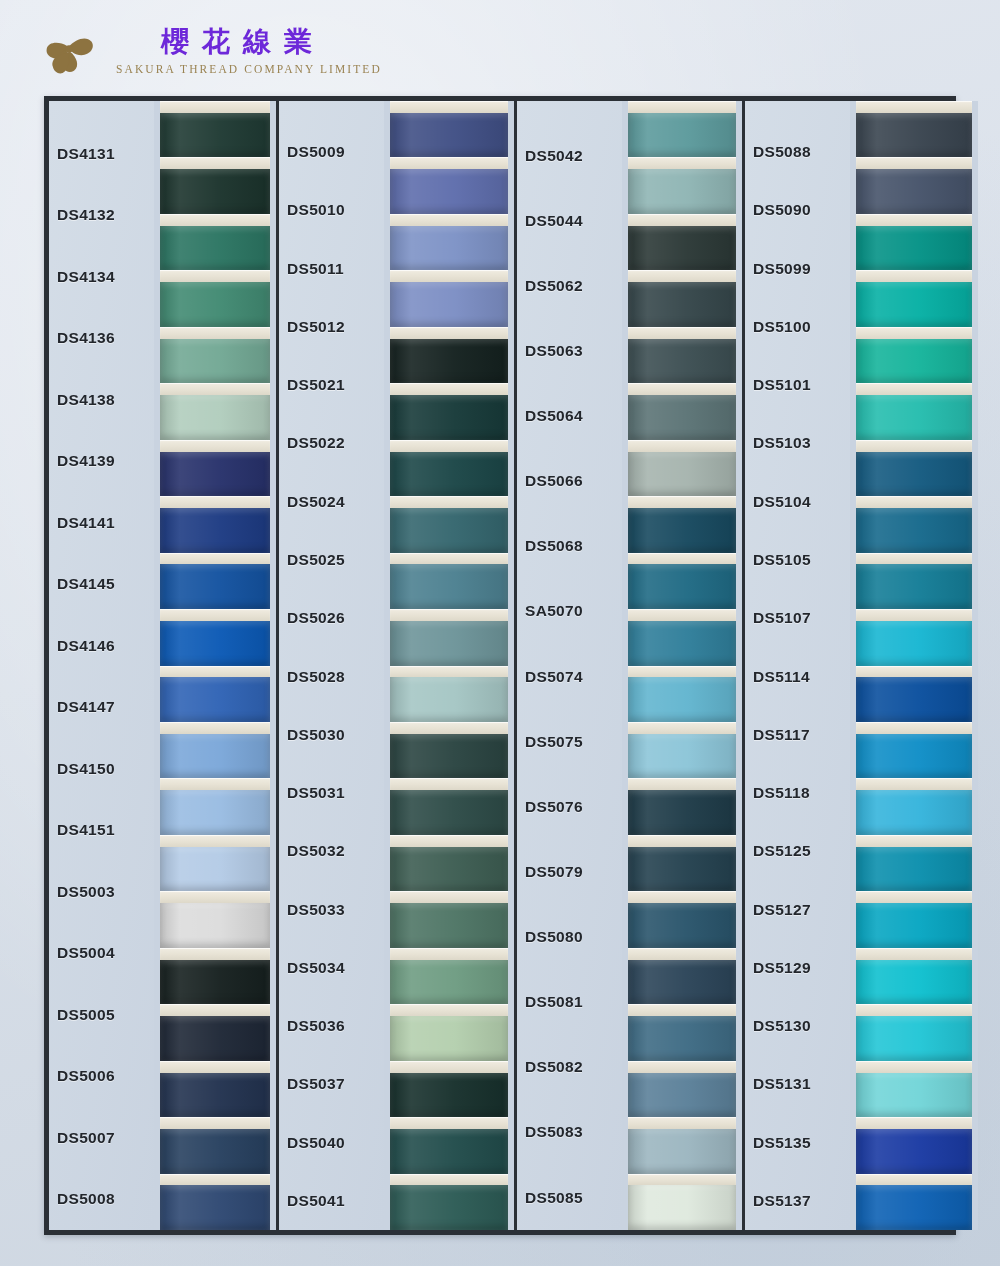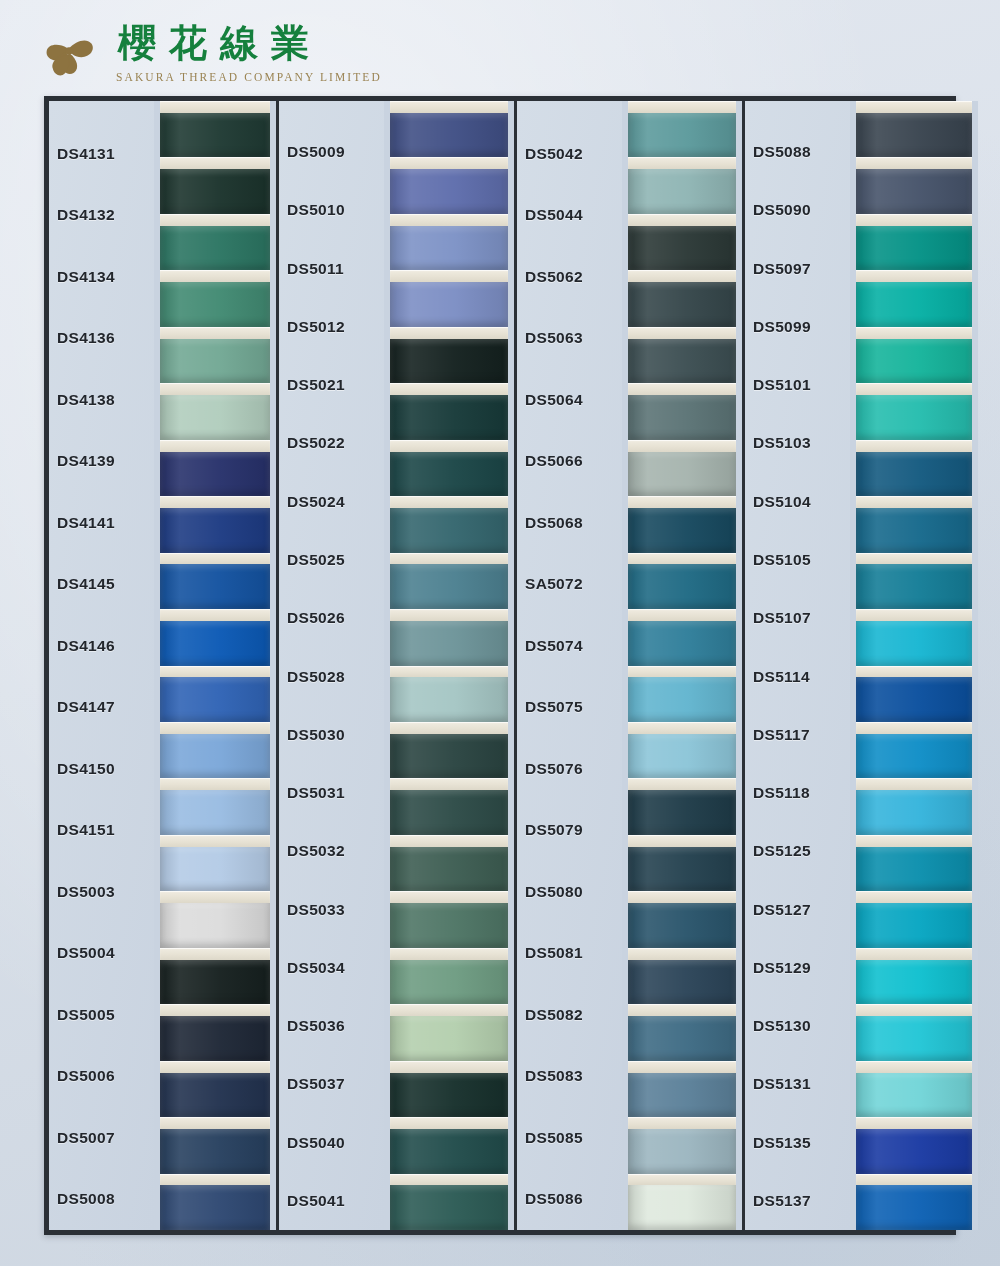--- a/index.html
+++ b/index.html
@@ -24,23 +24,24 @@
   #brand {
     position: absolute;
     left: 38px; top: 18px;
     display: flex; align-items: center; gap: 16px;
     z-index: 3;
   }
   #brand-mark { width: 62px; height: 62px; display:block; }
   #brand-text { display: flex; flex-direction: column; gap: 2px; }
   #brand-cn {
     font-family: "DejaVu Serif", serif;
-    font-size: 38px; letter-spacing: 13px;
-    color: #15803d; font-weight: 600;
+    font-size: 28px; letter-spacing: 13px;
+    color: #6d28d9; font-weight: 600;
     text-indent: 2px;
+    margin-left: 43px;
   }
   #brand-en {
     font-family: "Liberation Serif", serif;
     font-size: 11.5px; letter-spacing: 2.1px;
     color: #9a8352;
     white-space: nowrap;
   }
 
   
   #card {
@@ -374,31 +375,30 @@
     </div>
     <div class="column col-3">
       <div class="label-panel">
         <div class="code">DS5042</div>
         <div class="code">DS5044</div>
         <div class="code">DS5062</div>
         <div class="code">DS5063</div>
         <div class="code">DS5064</div>
         <div class="code">DS5066</div>
         <div class="code">DS5068</div>
-        <div class="code">SA5072</div>
+        <div class="code">SA5070</div>
         <div class="code">DS5074</div>
         <div class="code">DS5075</div>
         <div class="code">DS5076</div>
         <div class="code">DS5079</div>
         <div class="code">DS5080</div>
         <div class="code">DS5081</div>
         <div class="code">DS5082</div>
         <div class="code">DS5083</div>
         <div class="code">DS5085</div>
-        <div class="code">DS5086</div>
       </div>
       <div class="swatch-panel">
         <div class="skein-stack">
           <div class="skein" title="DS5042">
             <div class="wrap-top"></div>
             <div class="thread" style="background: rgb(92, 154, 156);"></div>
           </div>
           <div class="skein" title="DS5044">
             <div class="wrap-top"></div>
             <div class="thread" style="background: rgb(143, 181, 180);"></div>
@@ -475,22 +475,22 @@
             <div class="wrap-top"></div>
             <div class="thread" style="background: rgb(223, 233, 222);"></div>
           </div>
         </div>
       </div>
     </div>
     <div class="column col-4">
       <div class="label-panel">
         <div class="code">DS5088</div>
         <div class="code">DS5090</div>
-        <div class="code">DS5097</div>
         <div class="code">DS5099</div>
+        <div class="code">DS5100</div>
         <div class="code">DS5101</div>
         <div class="code">DS5103</div>
         <div class="code">DS5104</div>
         <div class="code">DS5105</div>
         <div class="code">DS5107</div>
         <div class="code">DS5114</div>
         <div class="code">DS5117</div>
         <div class="code">DS5118</div>
         <div class="code">DS5125</div>
         <div class="code">DS5127</div>

